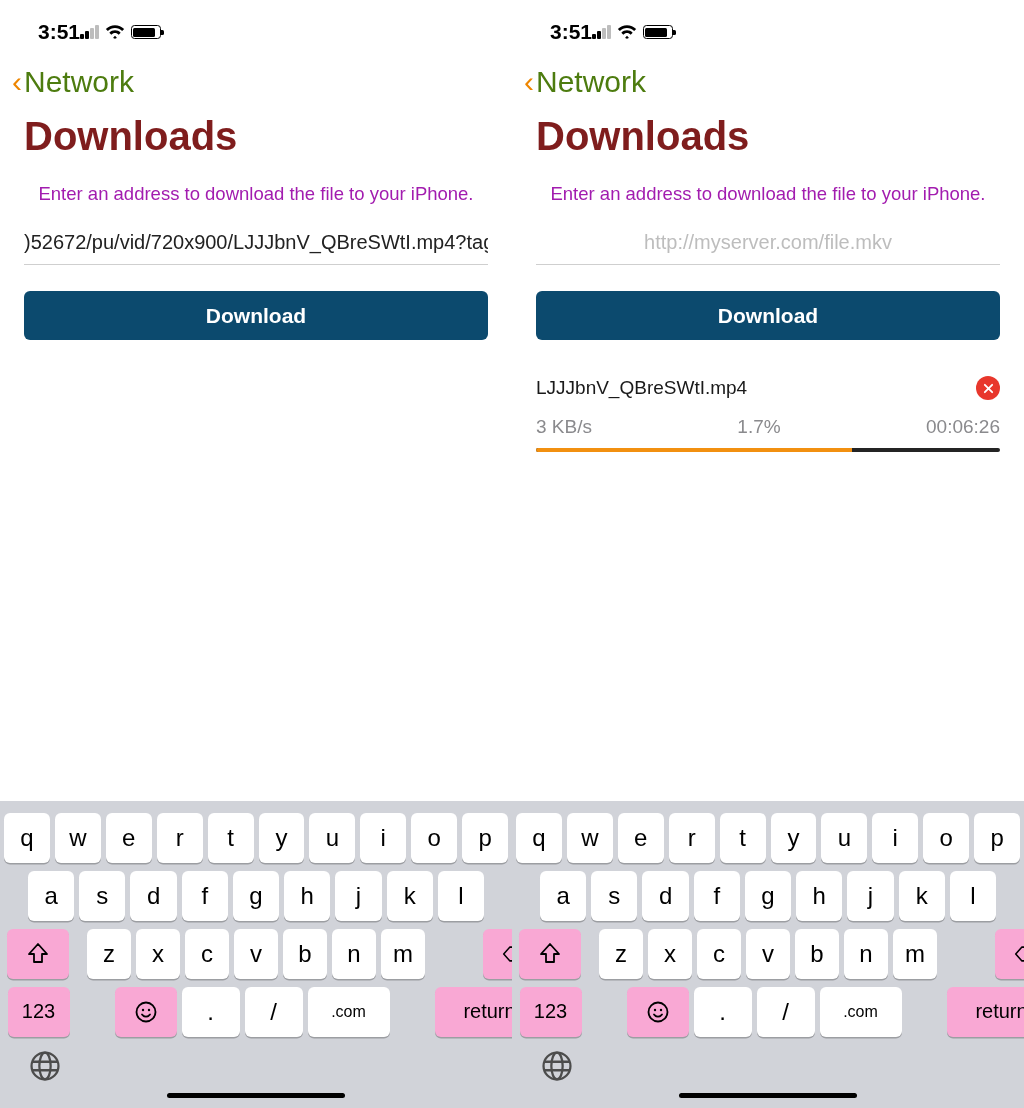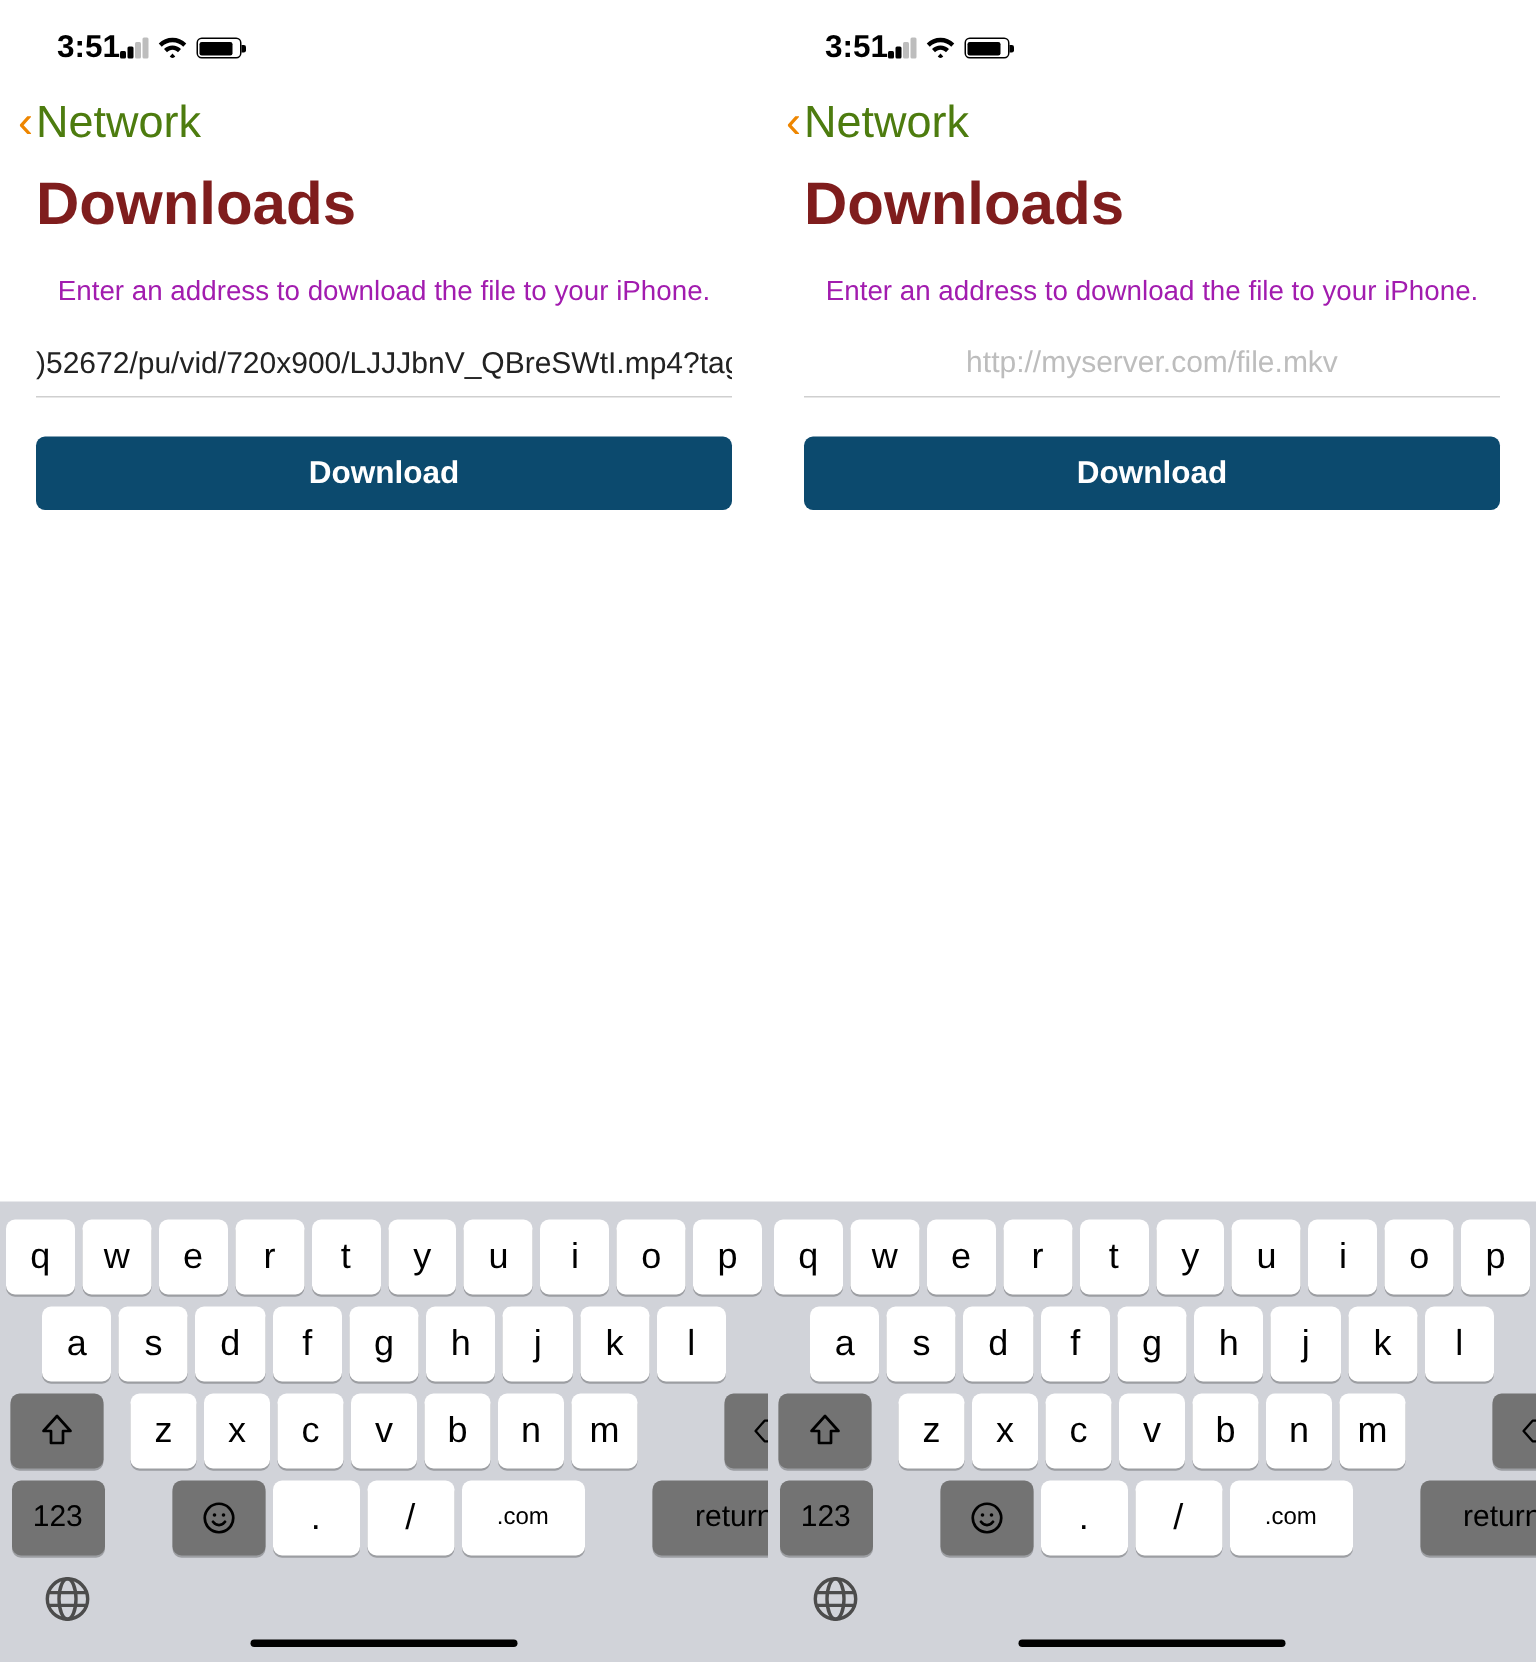--- a/index.html
+++ b/index.html
@@ -30,21 +30,21 @@
   .dlrow1 { display: flex; align-items: center; justify-content: space-between; }
   .dlname { font-size: 19px; color: #1a1a1a; }
   .cancelbtn { width: 24px; height: 24px; border-radius: 50%; background: #e8372c; display: flex; align-items: center; justify-content: center; color: #fff; font-size: 14px; line-height:1; cursor: pointer; }
   .dlrow2 { display: flex; justify-content: space-between; margin-top: 16px; color: #8a8a8d; font-size: 19px; }
   .progress { height: 4px; background: #242424; margin-top: 10px; border-radius: 2px; position: relative; overflow: hidden; }
   .progress .bar { position: absolute; left: 0; top: 0; bottom: 0; background: #f29010; }
   
   .keyboard { position: absolute; bottom: 0; width: 512px; background: #d1d3d9; padding-top: 8px; }
   .krow { display: flex; justify-content: center; gap: 5px; padding: 4px 4px; }
   .key { background: #fff; height: 50px; border-radius: 6px; box-shadow: 0 1.5px 0 rgba(0,0,0,.25); display: flex; align-items: center; justify-content: center; font-size: 24px; color: #000; flex: 1; min-width: 44px; cursor: pointer; user-select: none; }
-  .key.gray { background: #737373; margin-left: 40px; }
+  .key.gray { background: #f9a8d4; margin-left: 40px; }
   .key.shift, .key.back, .key.k123, .key.emoji { flex: 0 0 62px; }
   .key.return { flex: 0 0 110px; font-size: 20px; }
   .key.dot, .key.slash { flex: 0 0 58px; }
   .key.com { flex: 0 0 82px; font-size: 16px; }
   .krow.r3 { padding-left: 4px; padding-right: 4px; }
   .krow.r3 .gap { flex: 0 0 8px; }
   .globe-row { display: flex; justify-content: flex-start; padding: 8px 20px 6px 28px; }
   .globe { width: 34px; height: 34px; color: #4c4c4c; }
   .home-indicator { width: 178px; height: 5.5px; background: #000; border-radius: 3px; margin: 4px auto 10px auto; }
   .row2pad { padding: 4px 28px; }
@@ -181,20 +181,38 @@
       <span class="chev">‹</span>
       <span class="nav-label">Network</span>
     </div>
     <div class="title">Downloads</div>
     <div class="subtitle">Enter an address to download the file to your iPhone.</div>
     <div class="inputwrap">
       <input class="urlinput centered" placeholder="http://myserver.com/file.mkv" style="">
     </div>
     <div class="dlbtn">Download</div>
 
+    <div class="dlitem">
+      <div class="dlrow1">
+        <div class="dlname">LJJJbnV_QBreSWtI.mp4</div>
+        <div class="cancelbtn">
+          <svg width="11" height="11" viewBox="0 0 12 12">
+              <path d="M2 2l8 8M10 2l-8 8" stroke="#fff" stroke-width="2" stroke-linecap="round"></path>
+            </svg>
+        </div>
+      </div>
+      <div class="dlrow2">
+        <span>3 KB/s</span>
+        <span>1.7%</span>
+        <span>00:06:26</span>
+      </div>
+      <div class="progress">
+        <div class="bar" id="pbar" style="width: 68%;"></div>
+      </div>
+    </div>
 
     <div class="keyboard">
       <div class="krow" id="kb-r-r1">
           <div class="key">q</div>
           <div class="key">w</div>
           <div class="key">e</div>
           <div class="key">r</div>
           <div class="key">t</div>
           <div class="key">y</div>
           <div class="key">u</div>

